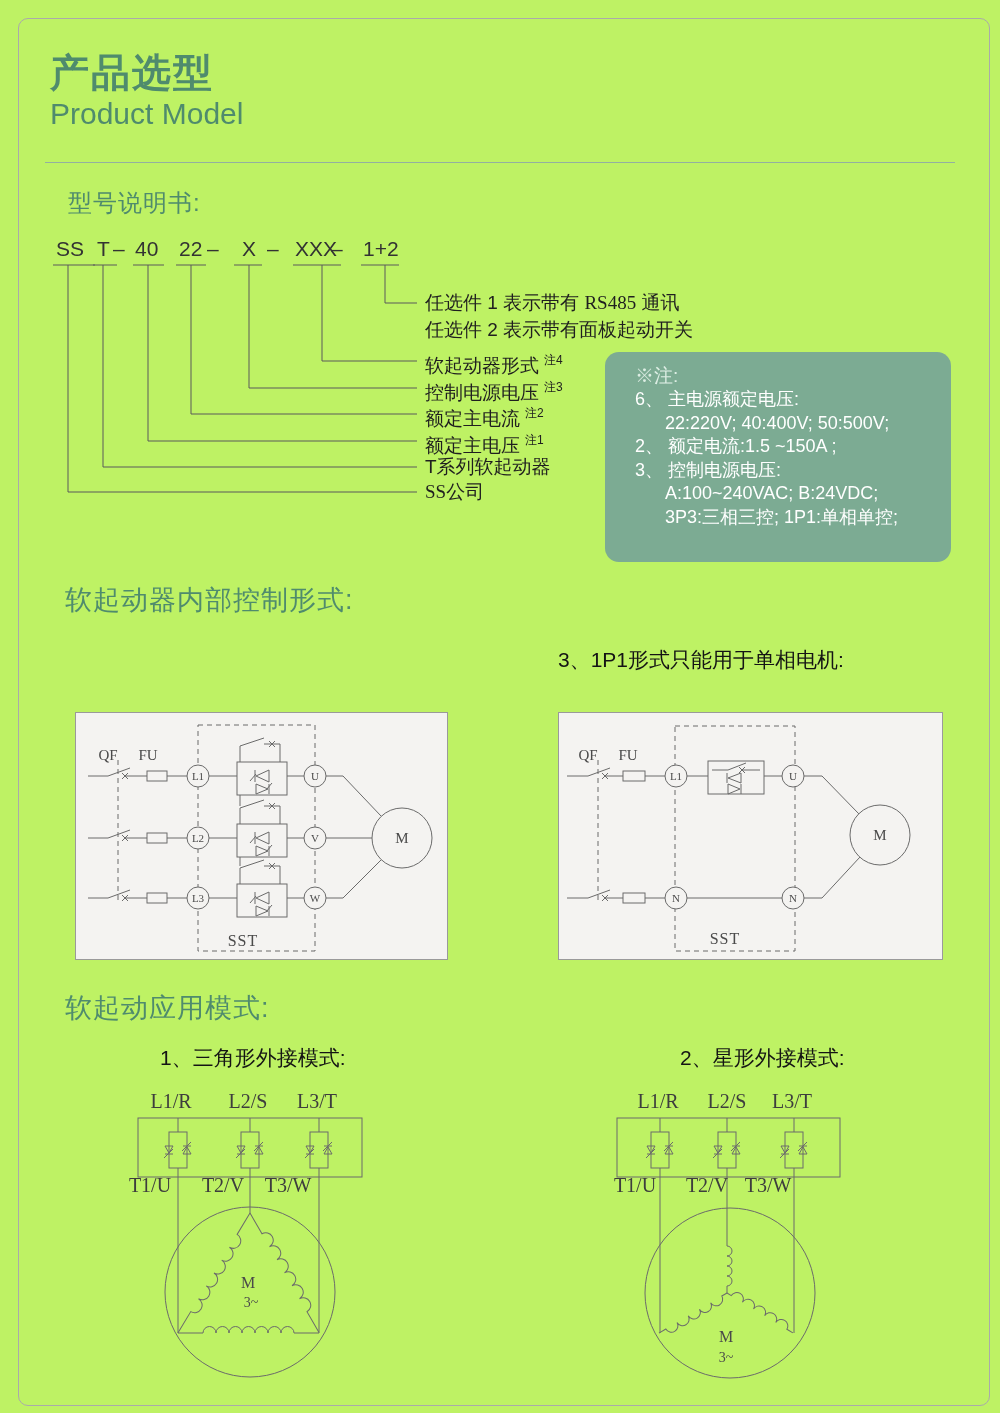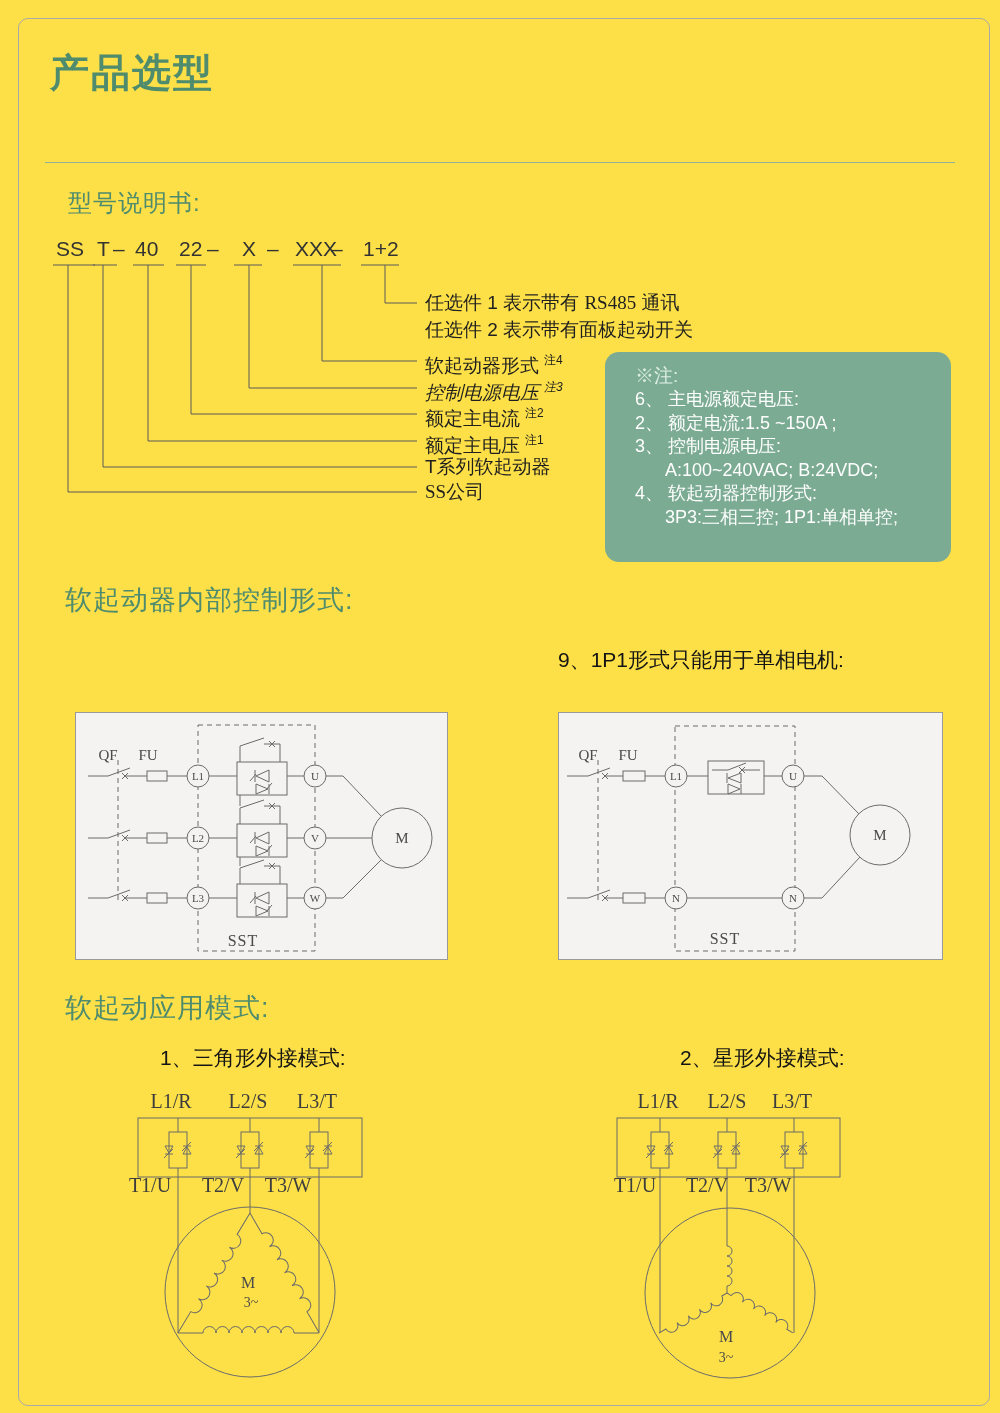--- a/index.html
+++ b/index.html
@@ -1,16 +1,16 @@
 <!DOCTYPE html>
 <html><head>
 <meta charset="utf-8">
 <style>
   html,body{margin:0;padding:0;background:#fff;}
-  .page{position:relative;width:1000px;height:1413px;background:#fde047;
+  .page{position:relative;width:1000px;height:1413px;background:#bef264;
         font-family:"Liberation Sans",sans-serif;overflow:hidden;}
   .abs{position:absolute;}
   .frame{position:absolute;left:18px;top:18px;width:970px;height:1386px;
          border:1px solid #aaa;border-radius:10px;}
   .title-zh{left:50px;top:46px;font-size:39px;font-weight:700;color:#4f8b6d;letter-spacing:2px;}
   .title-en{left:50px;top:97px;font-size:30px;color:#4f8b6d;}
   .rule{left:45px;top:162px;width:910px;height:1px;background:#93b0a0;}
   .h2{font-size:25px;color:#4f8b6d;letter-spacing:1px;margin-left:20px;}
   .code-seg{position:absolute;top:237px;font-size:21px;color:#333;}
   .m-label{position:absolute;left:425px;font-size:19px;color:#1f1f1f;
@@ -38,20 +38,21 @@
   .t-m{font:16px "Liberation Serif",serif;text-anchor:middle;}
   .t-ph{font:14px "Liberation Serif",serif;text-anchor:middle;}
 </style>
 </head>
 <body>
 
 <div class="page">
   <div class="frame"></div>
 
   <div class="abs title-zh">产品选型</div>
+  <div class="abs title-en">Product Model</div>
   <div class="abs rule"></div>
   <div class="abs h2" style="left:48px;top:187px;font-size:24px;">型号说明书:</div>
 
   <svg class="overlay" width="1000" height="1413" viewBox="0 0 1000 1413">
     <path class="tree" d="M53 265 H95 M93 265 H117 M133 265 H164 M176 265 H206 M234 265 H262 M293 265 H341 M361 265 H399"></path>
     <path class="tree" d="M68 265 V492 H417"></path>
     <path class="tree" d="M103 265 V467 H417"></path>
     <path class="tree" d="M148 265 V441 H417"></path>
     <path class="tree" d="M191 265 V414 H417"></path>
     <path class="tree" d="M249 265 V388 H417"></path>
@@ -73,48 +74,48 @@
 
   <div class="m-label" style="top:291px;">
     <span>任选件 1  表示带有 </span><span class="serif">RS485</span><span>  通讯</span>
   </div>
   <div class="m-label" style="top:318px;">
     <span>任选件 2  表示带有面板起动开关</span>
   </div>
   <div class="m-label" style="top:349px;text-align:right;">
     <span>软起动器形式</span><span class="lbl-sup">注4</span>
   </div>
-  <div class="m-label" style="top:376px;font-style:italic;">
+  <div class="m-label" style="top:376px;">
     <span>控制电源电压</span><span class="lbl-sup">注3</span>
   </div>
   <div class="m-label" style="top:402px;">
     <span>额定主电流</span><span class="lbl-sup">注2</span>
   </div>
   <div class="m-label" style="top:429px;">
     <span>额定主电压</span><span class="lbl-sup">注1</span>
   </div>
   <div class="m-label" style="top:455px;">
     <span>T系列软起动器</span>
   </div>
   <div class="m-label" style="top:480px;">
     <span class="serif">SS</span><span>公司</span>
   </div>
 
   <div class="note-box">
     <div class="note-title">※注:</div>
     <div class="note-line">6、 主电源额定电压:</div>
+    <div class="note-line indent">22:220V; 40:400V; 50:500V;</div>
     <div class="note-line">2、 额定电流:1.5 ~150A ;</div>
     <div class="note-line">3、 控制电源电压:</div>
     <div class="note-line indent">A:100~240VAC; B:24VDC;</div>
-    <div class="note-line">4、 软起动器控制形式:</div>
     <div class="note-line indent">3P3:三相三控; 1P1:单相单控;</div>
   </div>
 
   <div class="abs h2" style="left:45px;top:582px;font-size:27px;">软起动器内部控制形式:</div>
-  <div class="cap" style="left:558px;top:646px;">9、1P1形式只能用于单相电机:</div>
+  <div class="cap" style="left:558px;top:646px;">3、1P1形式只能用于单相电机:</div>
 
   <svg class="abs" style="left:75px;top:712px;" width="373" height="248" viewBox="0 0 373 248">
     <defs>
       <g id="xmA">
           <line class="ln" x1="-3" y1="-3" x2="3" y2="3"></line>
           <line class="ln" x1="-3" y1="3" x2="3" y2="-3"></line>
         </g>
       <g id="modA">
         <rect class="ln" x="0" y="-14" width="50" height="33"></rect>
         <line class="ln" x1="18" y1="-6" x2="18" y2="6"></line>

